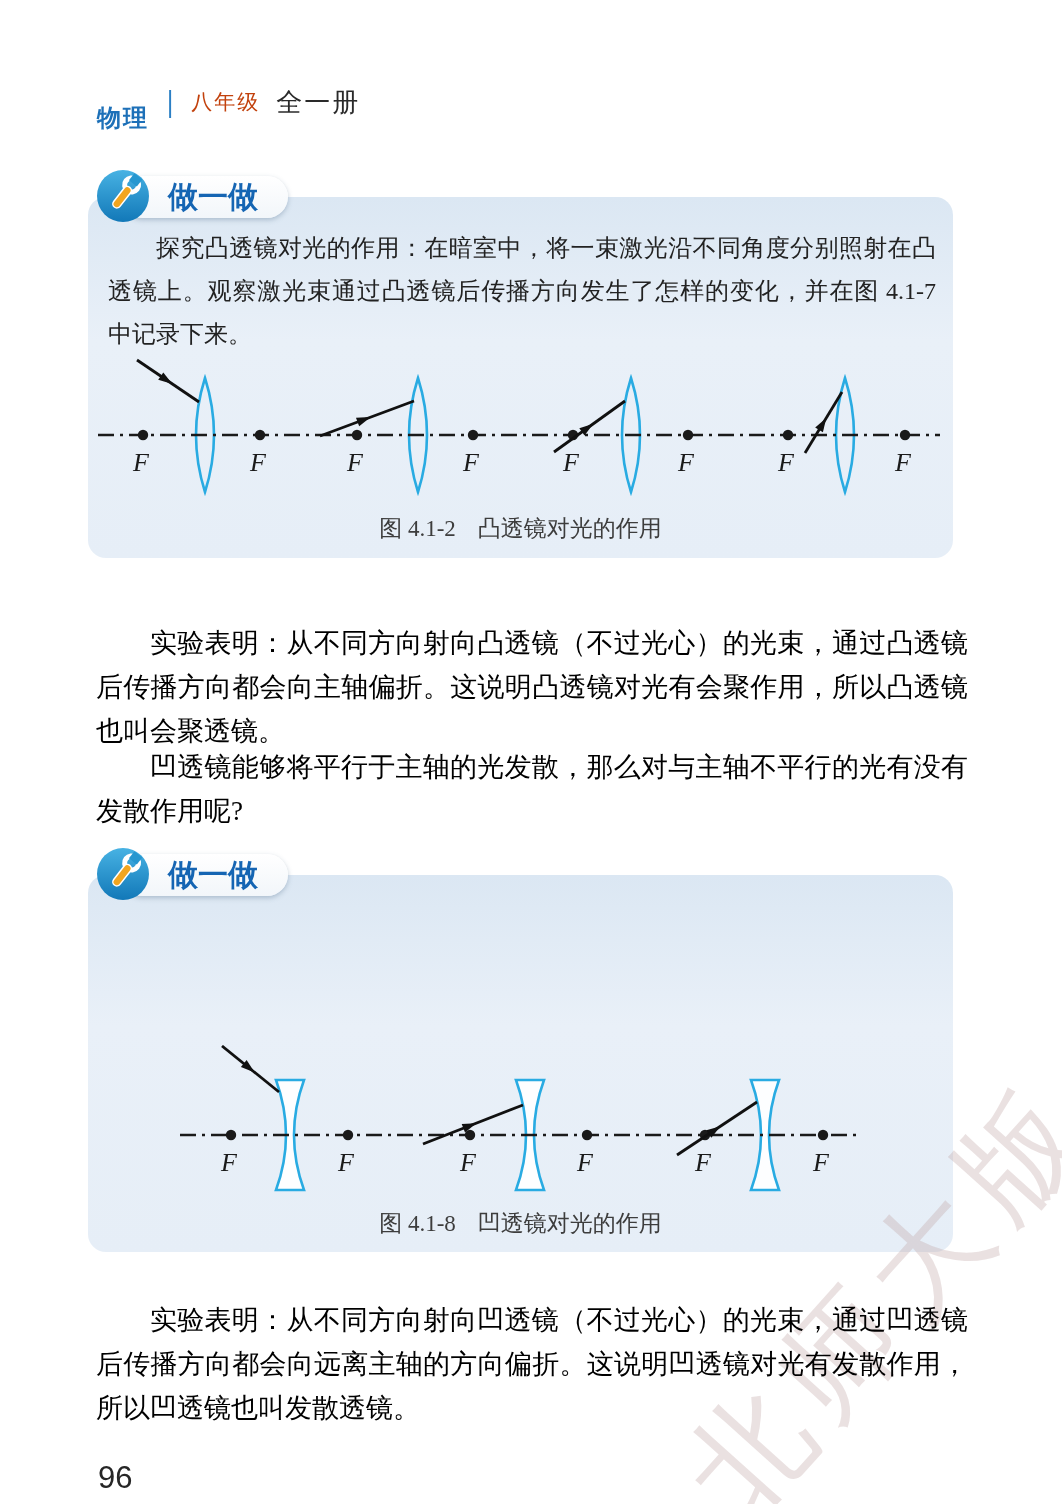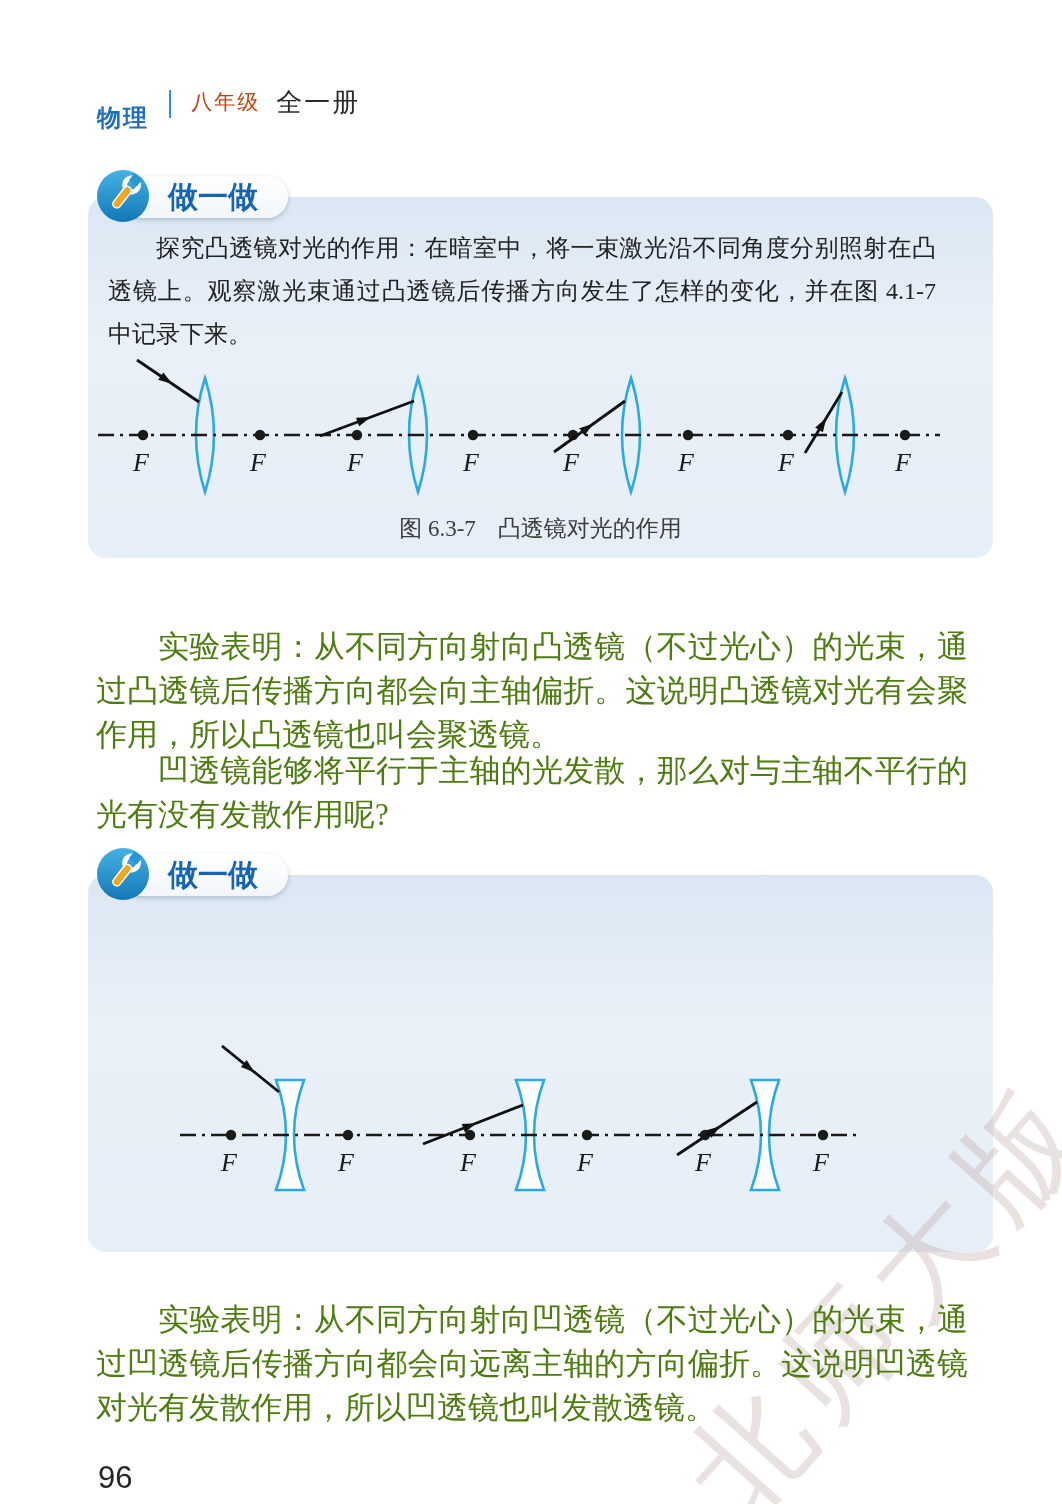--- a/index.html
+++ b/index.html
@@ -9,21 +9,21 @@
   }
   
   .page-header{position:absolute;left:97px;top:70px;display:flex;align-items:center;
     font-family:"Liberation Sans",sans-serif;}
   .hdr-subject{font-size:24px;font-weight:bold;color:#1d70b8;letter-spacing:2px;margin-top:32px;}
   .hdr-divider{display:inline-block;margin:0 18px;color:#2b7fc4;font-size:24px;font-weight:300;transform:scaleY(1.2);}
   .hdr-grade{font-size:21px;color:#c2410c;letter-spacing:2px;}
   .hdr-volume{font-size:26px;color:#2a2a2a;letter-spacing:2px;margin-left:16px;}
   
   .activity-box{position:absolute;left:88px;width:865px;border-radius:18px;
-    background:linear-gradient(180deg,#dbe7f3 0%,#e9f0f8 40%,#e6eef7 100%);padding-left:40px;}
+    background:linear-gradient(180deg,#dbe7f3 0%,#e9f0f8 40%,#e6eef7 100%);}
   #box1{top:197px;height:361px;}
   #box2{top:875px;height:377px;}
   .badge{position:absolute;left:8px;top:-28px;height:54px;}
   .badge-pill{position:absolute;left:26px;top:7px;height:42px;line-height:42px;
     border-radius:21px;padding:0 30px 0 46px;
     background:linear-gradient(180deg,#ffffff 0%,#f2f6fa 100%);
     box-shadow:0 2px 5px rgba(110,135,160,0.45);
     color:#1565b3;font-weight:bold;font-size:30px;font-family:"Liberation Sans",sans-serif;
     white-space:nowrap;}
   .badge-circle{position:absolute;left:0;top:0;width:54px;height:54px;}
@@ -32,22 +32,22 @@
   #box1 .activity-text{top:30px;}
   #box2 .activity-text{top:42px;}
   .figure-svg{position:absolute;left:10px;width:860px;height:175px;pointer-events:none;}
   #box1 .figure-svg{top:148px;}
   #box2 .figure-svg{top:170px;}
   .figure-caption{position:absolute;left:0;width:100%;display:flex;justify-content:center;gap:22px;
     font-size:23px;color:#3d3d3d;}
   #box1 .figure-caption{top:316px;}
   #box2 .figure-caption{top:333px;}
   
-  .para{position:absolute;left:96px;width:872px;font-size:31px;line-height:44px;
-    text-align:justify;text-indent:2em;color:#4d7c0f;z-index:2;}
+  .para{position:absolute;left:96px;width:872px;font-size:27px;line-height:44px;
+    text-align:justify;text-indent:2em;color:#000000;z-index:2;}
   #para1{top:594px;}
   #para2{top:718px;}
   #para3{top:1286px;margin-top:12px;}
   
   .page-number{position:absolute;left:98px;top:1460px;font-size:31px;color:#262626;
     font-family:"Liberation Sans",sans-serif;}
   
   .watermark{position:absolute;left:540px;top:1215px;width:700px;height:170px;
     display:flex;align-items:center;justify-content:center;
     transform:rotate(-48deg);z-index:1;
@@ -110,21 +110,21 @@
         <line x1="456" y1="107" x2="527" y2="56" stroke="#111" stroke-width="2.8"></line>
         <polygon points="495.3,78.8 486.5,90.6 481.3,83.3" fill="#111"></polygon>
         <circle cx="690" cy="90" r="5.2" fill="#1a1a1a"></circle>
         <text x="688" y="126" text-anchor="middle" font-style="italic" font-size="26" fill="#1a1a1a" font-family="&quot;Liberation Serif&quot;,serif">F</text>
         <circle cx="807" cy="90" r="5.2" fill="#1a1a1a"></circle>
         <text x="805" y="126" text-anchor="middle" font-style="italic" font-size="26" fill="#1a1a1a" font-family="&quot;Liberation Serif&quot;,serif">F</text>
         <line x1="707" y1="108" x2="744" y2="47" stroke="#111" stroke-width="2.8"></line>
         <polygon points="728.3,72.9 724.9,87.2 717.2,82.5" fill="#111"></polygon>
       </svg>
     <div class="figure-caption">
-      <span>图 6.3-7</span>
+      <span>图 4.1-2</span>
       <span>凸透镜对光的作用</span>
     </div>
   </div>
 
   <p class="para" id="para1">实验表明：从不同方向射向凸透镜（不过光心）的光束，通过凸透镜后传播方向都会向主轴偏折。这说明凸透镜对光有会聚作用，所以凸透镜也叫会聚透镜。</p>
   <p class="para" id="para2">凹透镜能够将平行于主轴的光发散，那么对与主轴不平行的光有没有发散作用呢?</p>
 
   <div class="activity-box" id="box2">
     <div class="badge">
       <span class="badge-pill">做一做</span>
@@ -160,20 +160,24 @@
         <text x="487" y="126" text-anchor="middle" font-style="italic" font-size="26" fill="#1a1a1a" font-family="&quot;Liberation Serif&quot;,serif">F</text>
         <line x1="325" y1="99" x2="425" y2="60" stroke="#111" stroke-width="2.8"></line>
         <polygon points="378.4,78.2 367.0,87.5 363.7,79.1" fill="#111"></polygon>
         <circle cx="607" cy="90" r="5.2" fill="#1a1a1a"></circle>
         <text x="605" y="126" text-anchor="middle" font-style="italic" font-size="26" fill="#1a1a1a" font-family="&quot;Liberation Serif&quot;,serif">F</text>
         <circle cx="725" cy="90" r="5.2" fill="#1a1a1a"></circle>
         <text x="723" y="126" text-anchor="middle" font-style="italic" font-size="26" fill="#1a1a1a" font-family="&quot;Liberation Serif&quot;,serif">F</text>
         <line x1="579" y1="110" x2="659" y2="57" stroke="#111" stroke-width="2.8"></line>
         <polygon points="622.5,81.2 613.3,92.7 608.3,85.2" fill="#111"></polygon>
       </svg>
+    <div class="figure-caption">
+      <span>图 4.1-8</span>
+      <span>凹透镜对光的作用</span>
+    </div>
   </div>
 
   <p class="para" id="para3">实验表明：从不同方向射向凹透镜（不过光心）的光束，通过凹透镜后传播方向都会向远离主轴的方向偏折。这说明凹透镜对光有发散作用，所以凹透镜也叫发散透镜。</p>
 
   <div class="page-number">96</div>
   <div class="watermark">北师大版</div>
 
 </div>
 
 </body></html>

